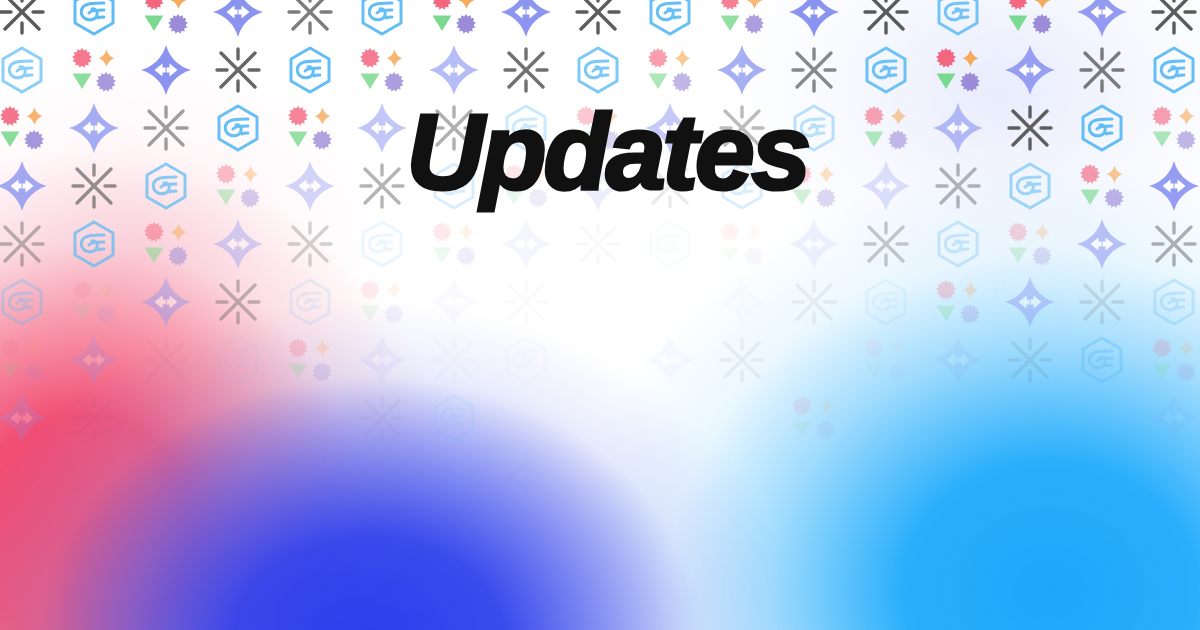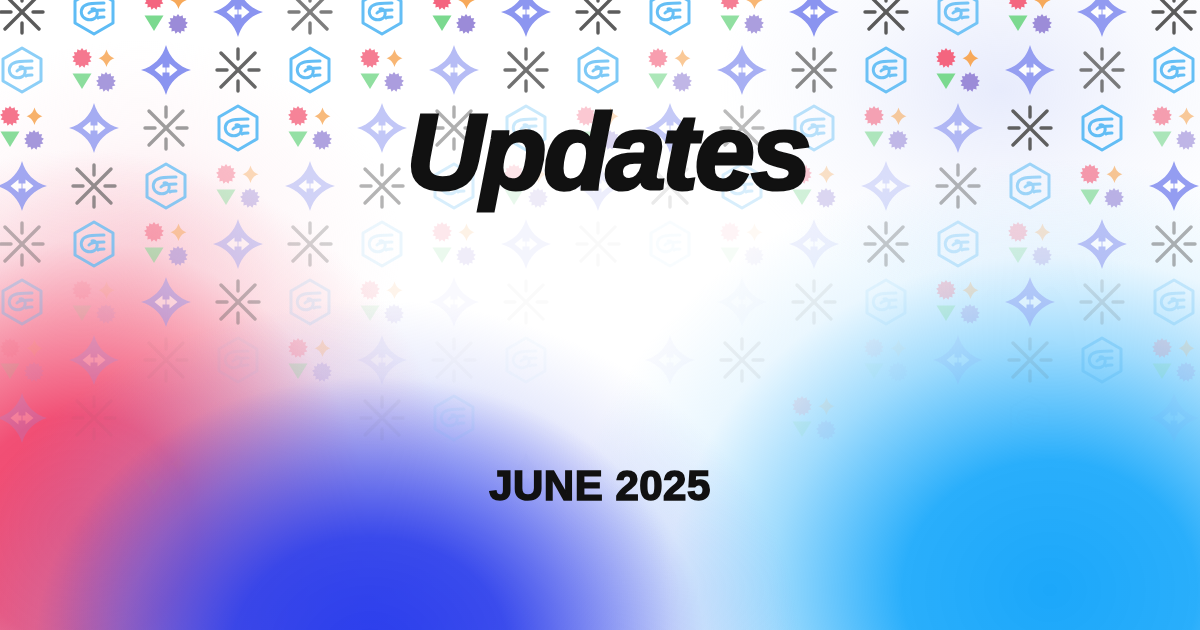--- a/index.html
+++ b/index.html
@@ -1252,16 +1252,15 @@
     <path d="M22.5 19.5 L14.5 26 L22.5 32.5 L22.5 28.5 L25.5 28.5 L25.5 23.5 L22.5 23.5 Z" fill="#ffffff"></path>
     <path d="M29.5 19.5 L37.5 26 L29.5 32.5 L29.5 28.5 L26.5 28.5 L26.5 23.5 L29.5 23.5 Z" fill="#ffffff"></path>
   </svg>
       </div>
     </div>
 
   <div class="text-layer">
     <div class="headline">
       <span class="hl-line hl-line-3">Updates</span>
     </div>
-    <div class="subtitle">JUNE 2025</div>
   </div>
 
 </div>
 
 </body></html>

